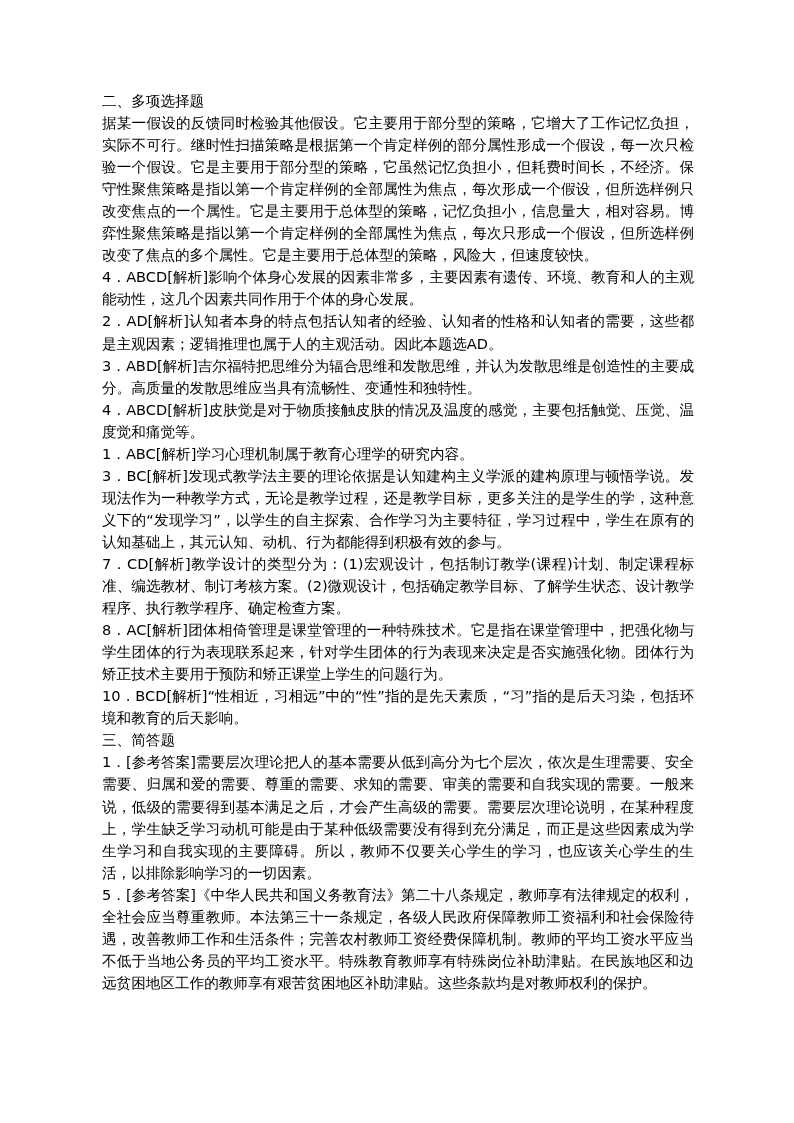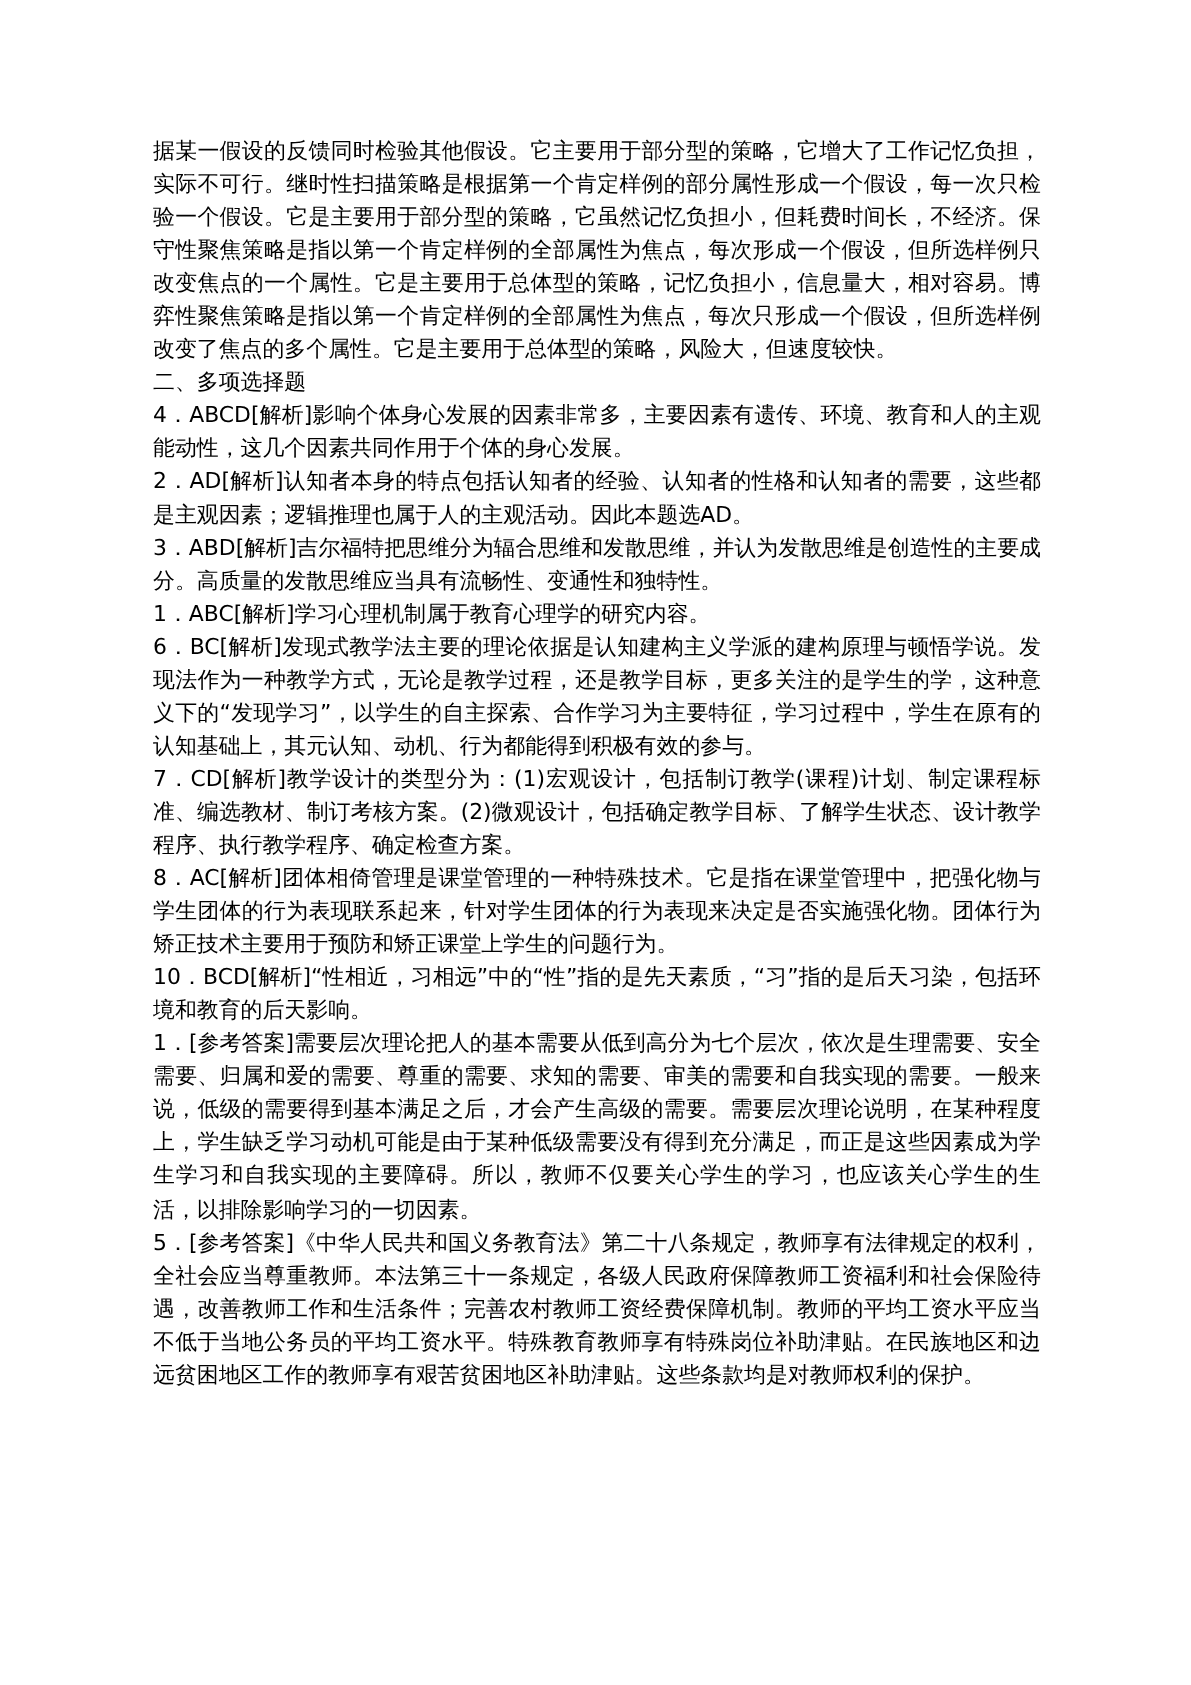--- a/index.html
+++ b/index.html
@@ -51,31 +51,33 @@
   .para.short {
     text-align: left;
   }
 </style>
 </head>
 <body>
 
 <div class="page">
   <div class="text-block">
 
+    <p class="para section">二、多项选择题</p>
+
     <p class="para">据某一假设的反馈同时检验其他假设。它主要用于部分型的策略，它增大了工作记忆负担，实际不可行。继时性扫描策略是根据第一个肯定样例的部分属性形成一个假设，每一次只检验一个假设。它是主要用于部分型的策略，它虽然记忆负担小，但耗费时间长，不经济。保守性聚焦策略是指以第一个肯定样例的全部属性为焦点，每次形成一个假设，但所选样例只改变焦点的一个属性。它是主要用于总体型的策略，记忆负担小，信息量大，相对容易。博弈性聚焦策略是指以第一个肯定样例的全部属性为焦点，每次只形成一个假设，但所选样例改变了焦点的多个属性。它是主要用于总体型的策略，风险大，但速度较快。</p>
-
-    <p class="para section">二、多项选择题</p>
 
     <p class="para">4．ABCD[解析]影响个体身心发展的因素非常多，主要因素有遗传、环境、教育和人的主观能动性，这几个因素共同作用于个体的身心发展。</p>
     <p class="para">2．AD[解析]认知者本身的特点包括认知者的经验、认知者的性格和认知者的需要，这些都是主观因素；逻辑推理也属于人的主观活动。因此本题选AD。</p>
     <p class="para">3．ABD[解析]吉尔福特把思维分为辐合思维和发散思维，并认为发散思维是创造性的主要成分。高质量的发散思维应当具有流畅性、变通性和独特性。</p>
+    <p class="para">4．ABCD[解析]皮肤觉是对于物质接触皮肤的情况及温度的感觉，主要包括触觉、压觉、温度觉和痛觉等。</p>
     <p class="para short">1．ABC[解析]学习心理机制属于教育心理学的研究内容。</p>
-    <p class="para">6．BC[解析]发现式教学法主要的理论依据是认知建构主义学派的建构原理与顿悟学说。发现法作为一种教学方式，无论是教学过程，还是教学目标，更多关注的是学生的学，这种意义下的“发现学习”，以学生的自主探索、合作学习为主要特征，学习过程中，学生在原有的认知基础上，其元认知、动机、行为都能得到积极有效的参与。</p>
+    <p class="para">3．BC[解析]发现式教学法主要的理论依据是认知建构主义学派的建构原理与顿悟学说。发现法作为一种教学方式，无论是教学过程，还是教学目标，更多关注的是学生的学，这种意义下的“发现学习”，以学生的自主探索、合作学习为主要特征，学习过程中，学生在原有的认知基础上，其元认知、动机、行为都能得到积极有效的参与。</p>
     <p class="para">7．CD[解析]教学设计的类型分为：(1)宏观设计，包括制订教学(课程)计划、制定课程标准、编选教材、制订考核方案。(2)微观设计，包括确定教学目标、了解学生状态、设计教学程序、执行教学程序、确定检查方案。</p>
     <p class="para">8．AC[解析]团体相倚管理是课堂管理的一种特殊技术。它是指在课堂管理中，把强化物与学生团体的行为表现联系起来，针对学生团体的行为表现来决定是否实施强化物。团体行为矫正技术主要用于预防和矫正课堂上学生的问题行为。</p>
     <p class="para">10．BCD[解析]“性相近，习相远”中的“性”指的是先天素质，“习”指的是后天习染，包括环境和教育的后天影响。</p>
 
+    <p class="para section">三、简答题</p>
 
     <p class="para">1．[参考答案]需要层次理论把人的基本需要从低到高分为七个层次，依次是生理需要、安全需要、归属和爱的需要、尊重的需要、求知的需要、审美的需要和自我实现的需要。一般来说，低级的需要得到基本满足之后，才会产生高级的需要。需要层次理论说明，在某种程度上，学生缺乏学习动机可能是由于某种低级需要没有得到充分满足，而正是这些因素成为学生学习和自我实现的主要障碍。所以，教师不仅要关心学生的学习，也应该关心学生的生活，以排除影响学习的一切因素。</p>
     <p class="para">5．[参考答案]《中华人民共和国义务教育法》第二十八条规定，教师享有法律规定的权利，全社会应当尊重教师。本法第三十一条规定，各级人民政府保障教师工资福利和社会保险待遇，改善教师工作和生活条件；完善农村教师工资经费保障机制。教师的平均工资水平应当不低于当地公务员的平均工资水平。特殊教育教师享有特殊岗位补助津贴。在民族地区和边远贫困地区工作的教师享有艰苦贫困地区补助津贴。这些条款均是对教师权利的保护。</p>
 
   </div>
 </div>
 
 </body></html>

